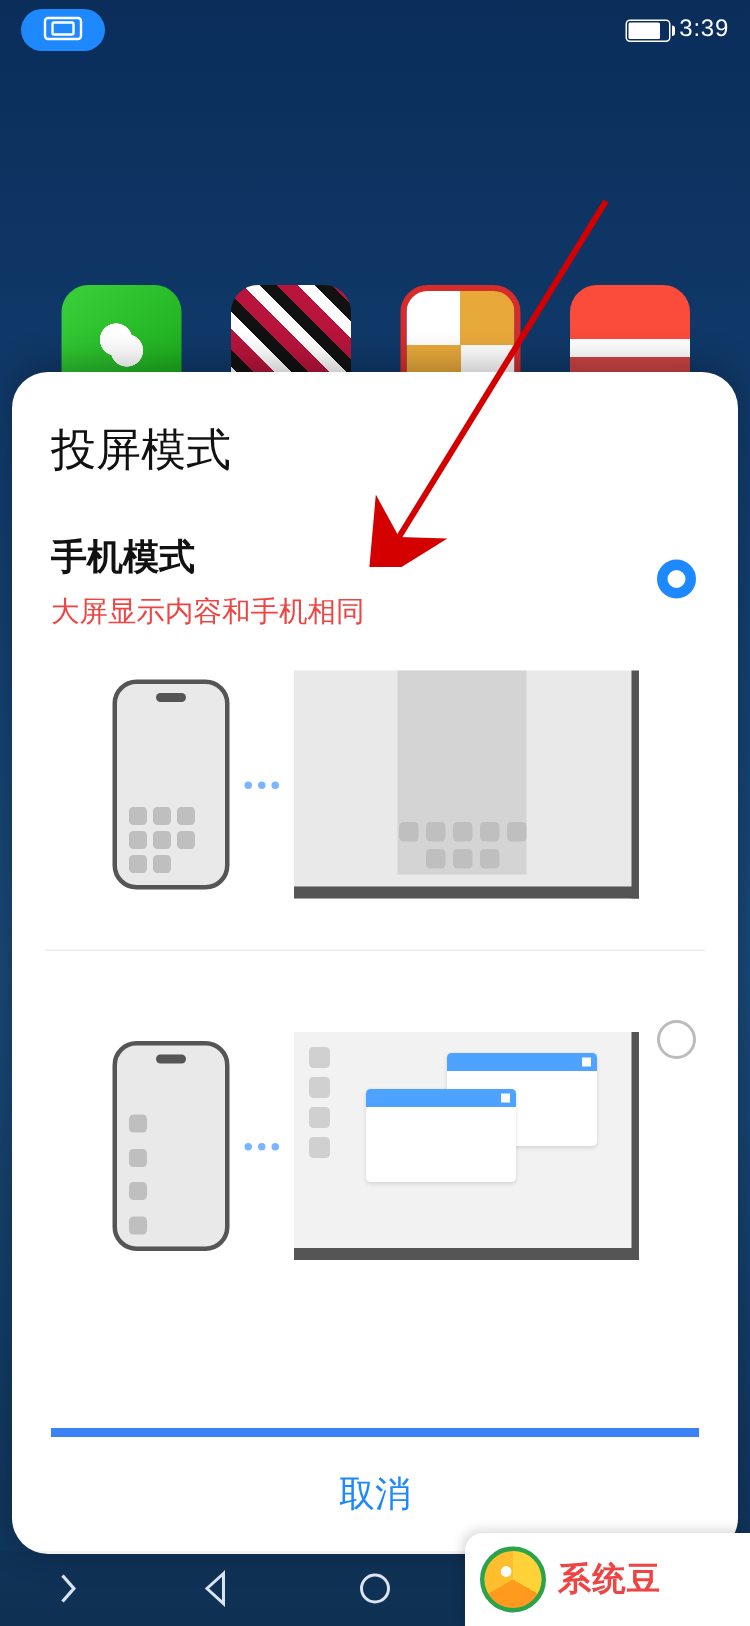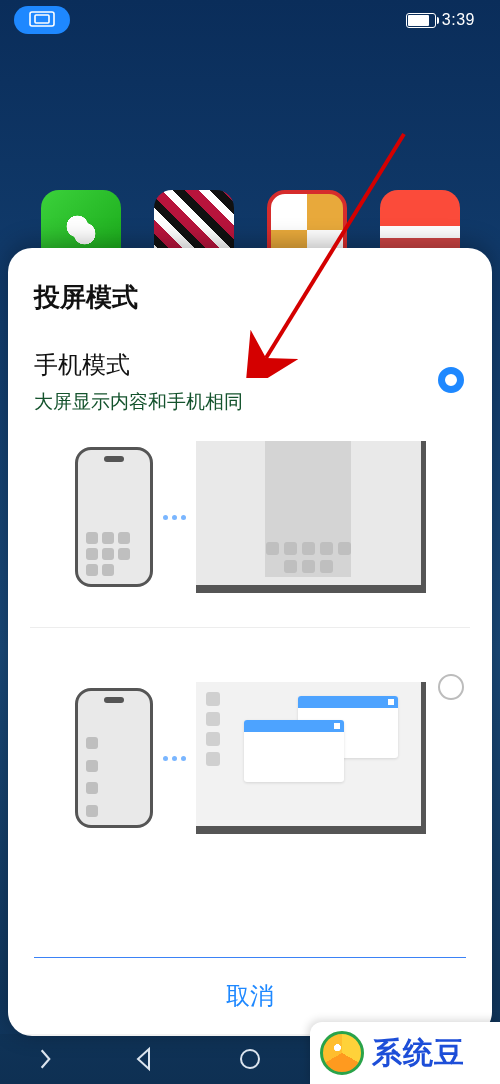--- a/index.html
+++ b/index.html
@@ -6,21 +6,21 @@
     body {
       width: 500px;
       height: 1084px;
       font-family: -apple-system, "PingFang SC", "Microsoft YaHei", sans-serif;
       position: relative;
       overflow: hidden;
       background: linear-gradient(180deg, #0a2d5a 0%, #123d6e 30%, #1a4a7a 60%, #0f3358 100%);
     }
     
     .status-bar {
-      position: absolute; top: 0; left: 0; right: 11px; height: 40px;
+      position: absolute; top: 0; left: 0; right: 0; height: 40px;
       display: flex; align-items: center; justify-content: space-between;
       padding: 0 14px; color: #fff; font-size: 16px;
     }
     .status-left { display: flex; align-items: center; }
     .cast-pill {
       background: #1e88ff; border-radius: 16px; padding: 4px 14px;
       display: inline-flex; align-items: center; justify-content: center;
     }
     .cast-pill svg { width: 28px; height: 20px; }
     .status-right { display: flex; align-items: center; gap: 6px; }
@@ -43,24 +43,24 @@
     .app.pix2 { background: repeating-conic-gradient(#e8a93b 0 25%, #fff 0 50%); border:4px solid #d62c2c; }
     .app.pix3 { background: linear-gradient(180deg,#fb4b3a 0 45%, #fff 45% 60%, #c44 60%); }
     
     .sheet {
       position: absolute; left: 8px; right: 8px; top: 248px; bottom: 48px;
       background: #fff; border-radius: 24px;
       box-shadow: 0 -4px 24px rgba(0,0,0,0.3);
       padding: 32px 26px 0;
       display: flex; flex-direction: column;
     }
-    .sheet-title { font-size: 26px; font-weight: 700; color: #111; margin-bottom: 34px; }
+    .sheet-title { font-size: 30px; font-weight: 400; color: #111; margin-bottom: 34px; }
     .option { position: relative; }
-    .opt-title { font-size: 24px; color: #111; font-weight: 400; }
-    .opt-desc { font-size: 19px; color: #14532d; margin-top: 8px; }
+    .opt-title { font-size: 24px; color: #111; font-weight: 700; }
+    .opt-desc { font-size: 19px; color: #ef4444; margin-top: 8px; }
     .radio {
       position: absolute; right: 2px; top: 18px;
       width: 26px; height: 26px; border-radius: 50%;
     }
     .radio.selected { border: 7px solid #1e88ff; background: #fff; }
     .radio.unselected { border: 2px solid #bcbcbc; }
     
     .illus { margin: 26px 0 34px; display: flex; align-items: center; justify-content: center; gap: 10px; }
     .phone {
       width: 78px; height: 140px; border: 3px solid #555; border-radius: 16px;
@@ -92,21 +92,21 @@
     .tv.mode2 .side span { width:14px; height:14px; background:#d0d0d0; border-radius:3px; }
     .tv.mode2 .win { position:absolute; width:100px; height:62px; background:#fff; border-radius:3px; box-shadow:0 1px 3px rgba(0,0,0,0.12); }
     .tv.mode2 .win::before { content:""; position:absolute; top:0; left:0; right:0; height:12px; background:#4da3ff; border-radius:3px 3px 0 0; }
     .tv.mode2 .win::after { content:""; position:absolute; top:3px; right:4px; width:6px; height:6px; background:#fff; }
     .tv.mode2 .w1 { left:48px; top:38px; }
     .tv.mode2 .w2 { left:102px; top:14px; }
     .divider { height:1px; background:#ededed; margin:0 -4px 28px; }
     .cancel {
       margin-top:auto; text-align:center; padding:22px 0 24px;
       color:#1e88ff; font-size:24px; font-weight:500;
-      border-top:1px solid #3b82f6;
+      border-top:6px solid #3b82f6;
     }
     
     .arrow { position:absolute; top:128px; left:236px; width:200px; height:250px; pointer-events:none; z-index:50; }
     
     .nav { position:absolute; left:0; right:0; bottom:0; height:50px;
       display:flex; align-items:center; justify-content:space-around;
       background:rgba(0,0,0,0.05);
     }
     .nav-btn { width:28px; height:28px; display:flex; align-items:center; justify-content:center; }
     .nav-btn svg { width:26px; height:26px; }
@@ -119,21 +119,21 @@
       box-shadow: -2px -2px 8px rgba(0,0,0,0.15);
       z-index:60;
     }
     .wm-logo {
       width:44px; height:44px; border-radius:50%;
       background: radial-gradient(circle at 38% 36%, #fff 10%, transparent 11%),
                   conic-gradient(#ffd23a 0 120deg, #ff9a1f 120deg 240deg, #ffbe2e 240deg);
       border:3px solid #2aa34a;
       position:relative;
     }
-    .wm-text { font-size:30px; font-weight:700; color:#1d4ed8; letter-spacing:1px; }
+    .wm-text { font-size:22px; font-weight:700; color:#ef4444; letter-spacing:1px; }
   </style>
 </head>
 <body>
 
 <div class="status-bar">
   <div class="status-left">
     <div class="cast-pill">
       <svg viewBox="0 0 28 20">
         <rect x="2" y="2" width="24" height="14" rx="2" fill="none" stroke="#fff" stroke-width="1.6"></rect>
         <rect x="7" y="5" width="14" height="8" rx="1" fill="none" stroke="#fff" stroke-width="1.6"></rect>

